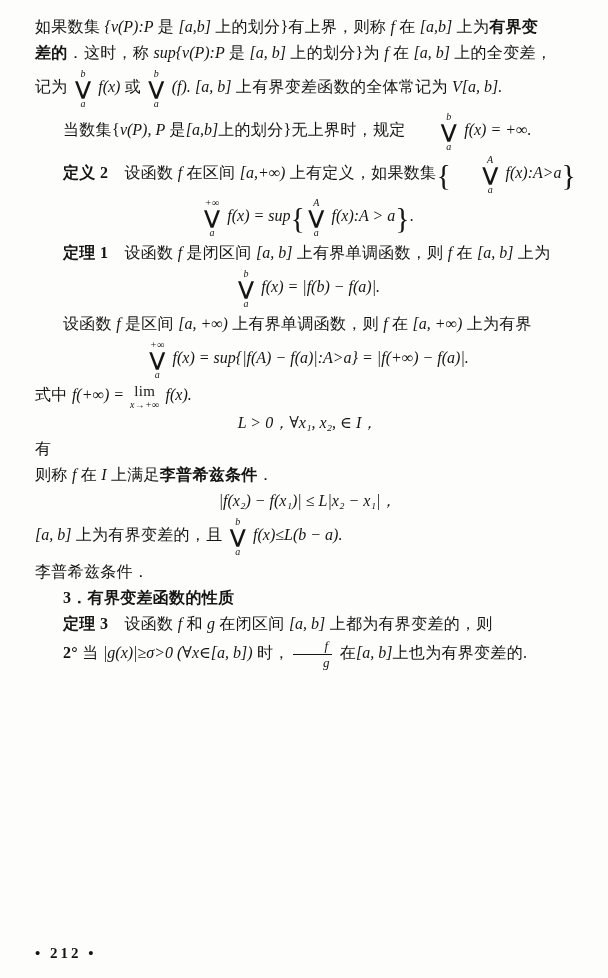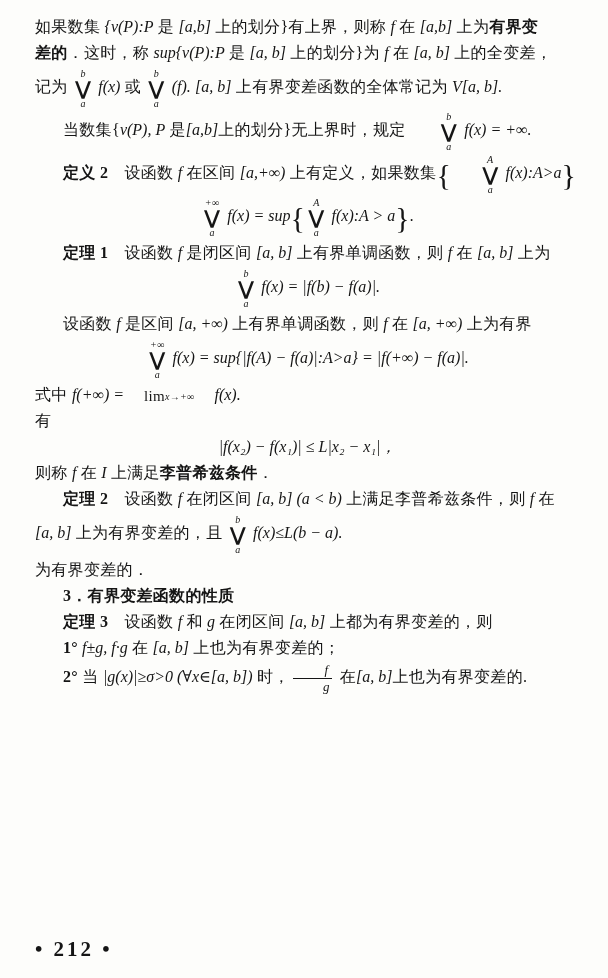--- a/index.html
+++ b/index.html
@@ -20,32 +20,32 @@
   .line.tall{margin:2px 0;}
   .t{font-style:normal;}
   .b{font-weight:bold;}
   .m{font-style:italic;letter-spacing:0;}
   .bm{font-style:italic;font-weight:bold;letter-spacing:0;}
   .vee{display:inline-flex;flex-direction:column;align-items:center;
        vertical-align:middle;line-height:1;margin:0 3px;}
   .vee-sup,.vee-sub{font-size:10px;font-style:italic;line-height:1.1;}
   .vee-sym{font-size:19px;line-height:1;font-weight:bold;
            font-family:"DejaVu Sans","Liberation Sans",sans-serif;}
-  .lim{display:inline-flex;flex-direction:row;align-items:center;
-       vertical-align:middle;line-height:1;margin:0 16px;}
+  .lim{display:inline-flex;flex-direction:column;align-items:center;
+       vertical-align:middle;line-height:1;margin:0 2px;}
   .lim-word{font-size:15px;line-height:1.1;}
   .lim-under{font-size:10px;font-style:italic;line-height:1.1;}
   .frac{display:inline-flex;flex-direction:column;align-items:center;
         vertical-align:middle;line-height:1;margin:0 3px;font-style:italic;}
   .frac-num{font-size:13px;line-height:1.1;border-bottom:1.5px solid #151515;
             padding:0 4px 1px;}
   .frac-den{font-size:13px;line-height:1.1;padding-top:1px;}
   .big{font-size:30px;vertical-align:middle;font-weight:400;line-height:1;}
   .footer{position:absolute;left:35px;bottom:16px;font-weight:bold;
-          font-size:21px;letter-spacing:3px;}
+          font-size:15px;letter-spacing:3px;}
 </style>
 </head>
 <body>
 
 <div class="page">
   <div>
       <div class="line flush"><span class="t">如果数集 </span><span class="m">{v(P):P</span><span class="t"> 是 </span><span class="m">[a,b]</span><span class="t"> 上的划分}有上界，则称 </span><span class="m">f</span><span class="t"> 在 </span><span class="m">[a,b]</span><span class="t"> 上为</span><span class="b">有界变</span></div>
       <div class="line flush"><span class="b">差的</span><span class="t">．这时，称 </span><span class="m">sup{v(P):P</span><span class="t"> 是 </span><span class="m">[a, b]</span><span class="t"> 上的划分}为 </span><span class="m">f</span><span class="t"> 在 </span><span class="m">[a, b]</span><span class="t"> 上的全变差，</span></div>
       <div class="line flush tall"><span class="t">记为 </span><span class="vee">
           <span class="vee-sup">b</span>
@@ -84,32 +84,31 @@
       <div class="line indent"><span class="t">设函数 </span><span class="m">f</span><span class="t"> 是区间 </span><span class="m">[a, +∞)</span><span class="t"> 上有界单调函数，则 </span><span class="m">f</span><span class="t"> 在 </span><span class="m">[a, +∞)</span><span class="t"> 上为有界</span></div>
       <div class="line center tall"><span class="vee">
           <span class="vee-sup">+∞</span>
           <span class="vee-sym">⋁</span>
           <span class="vee-sub">a</span>
         </span><span class="m"> f(x) = sup{|f(A) − f(a)|:A&gt;a} = |f(+∞) − f(a)|.</span></div>
       <div class="line flush"><span class="t">式中 </span><span class="m">f(+∞) = </span><span class="lim">
           <span class="lim-word">lim</span>
           <span class="lim-under">x→+∞</span>
         </span><span class="m"> f(x).</span></div>
+      <div class="line center"><span class="m">L &gt; 0，∀x₁, x₂, ∈ I，</span></div>
       <div class="line flush"><span class="t">有</span></div>
+      <div class="line flush"><span class="t">则称 </span><span class="m">f</span><span class="t"> 在 </span><span class="m">I</span><span class="t"> 上满足</span><span class="b">李普希兹条件</span><span class="t">．</span></div>
       <div class="line center"><span class="m">|f(x₂) − f(x₁)| ≤ L|x₂ − x₁|，</span></div>
-      <div class="line flush"><span class="t">则称 </span><span class="m">f</span><span class="t"> 在 </span><span class="m">I</span><span class="t"> 上满足</span><span class="b">李普希兹条件</span><span class="t">．</span></div>
-      <div class="line indent"><span class="b">定理 2</span><span class="t">　设函数 </span><span class="m">f</span><span class="t"> 在闭区间 </span><span class="m">[a, b] (a &lt; b)</span><span class="t"> 上满足李普希兹条件，则 </span><span class="m">f</span><span class="t"> 在</span></div>
       <div class="line flush tall"><span class="m">[a, b]</span><span class="t"> 上为有界变差的，且 </span><span class="vee">
           <span class="vee-sup">b</span>
           <span class="vee-sym">⋁</span>
           <span class="vee-sub">a</span>
         </span><span class="m"> f(x)≤L(b − a).</span></div>
-      <div class="line flush"><span class="t">为有界变差的．</span></div>
+      <div class="line flush"><span class="t">李普希兹条件．</span></div>
       <div class="line indent"><span class="b">3．有界变差函数的性质</span></div>
       <div class="line indent"><span class="b">定理 3</span><span class="t">　设函数 </span><span class="m">f</span><span class="t"> 和 </span><span class="m">g</span><span class="t"> 在闭区间 </span><span class="m">[a, b]</span><span class="t"> 上都为有界变差的，则</span></div>
-      <div class="line indent"><span class="b">1°</span><span class="m"> f±g, f·g</span><span class="t"> 在 </span><span class="m">[a, b]</span><span class="t"> 上也为有界变差的；</span></div>
       <div class="line indent tall"><span class="b">2°</span><span class="t"> 当 </span><span class="m">|g(x)|≥σ&gt;0 (∀x∈[a, b])</span><span class="t"> 时，</span><span class="frac">
           <span class="frac-num">f</span>
           <span class="frac-den">g</span>
         </span><span class="t"> 在</span><span class="m">[a, b]</span><span class="t">上也为有界变差的.</span></div>
     </div>
   <div class="footer">• 212 •</div>
 </div>
 
 </body></html>

